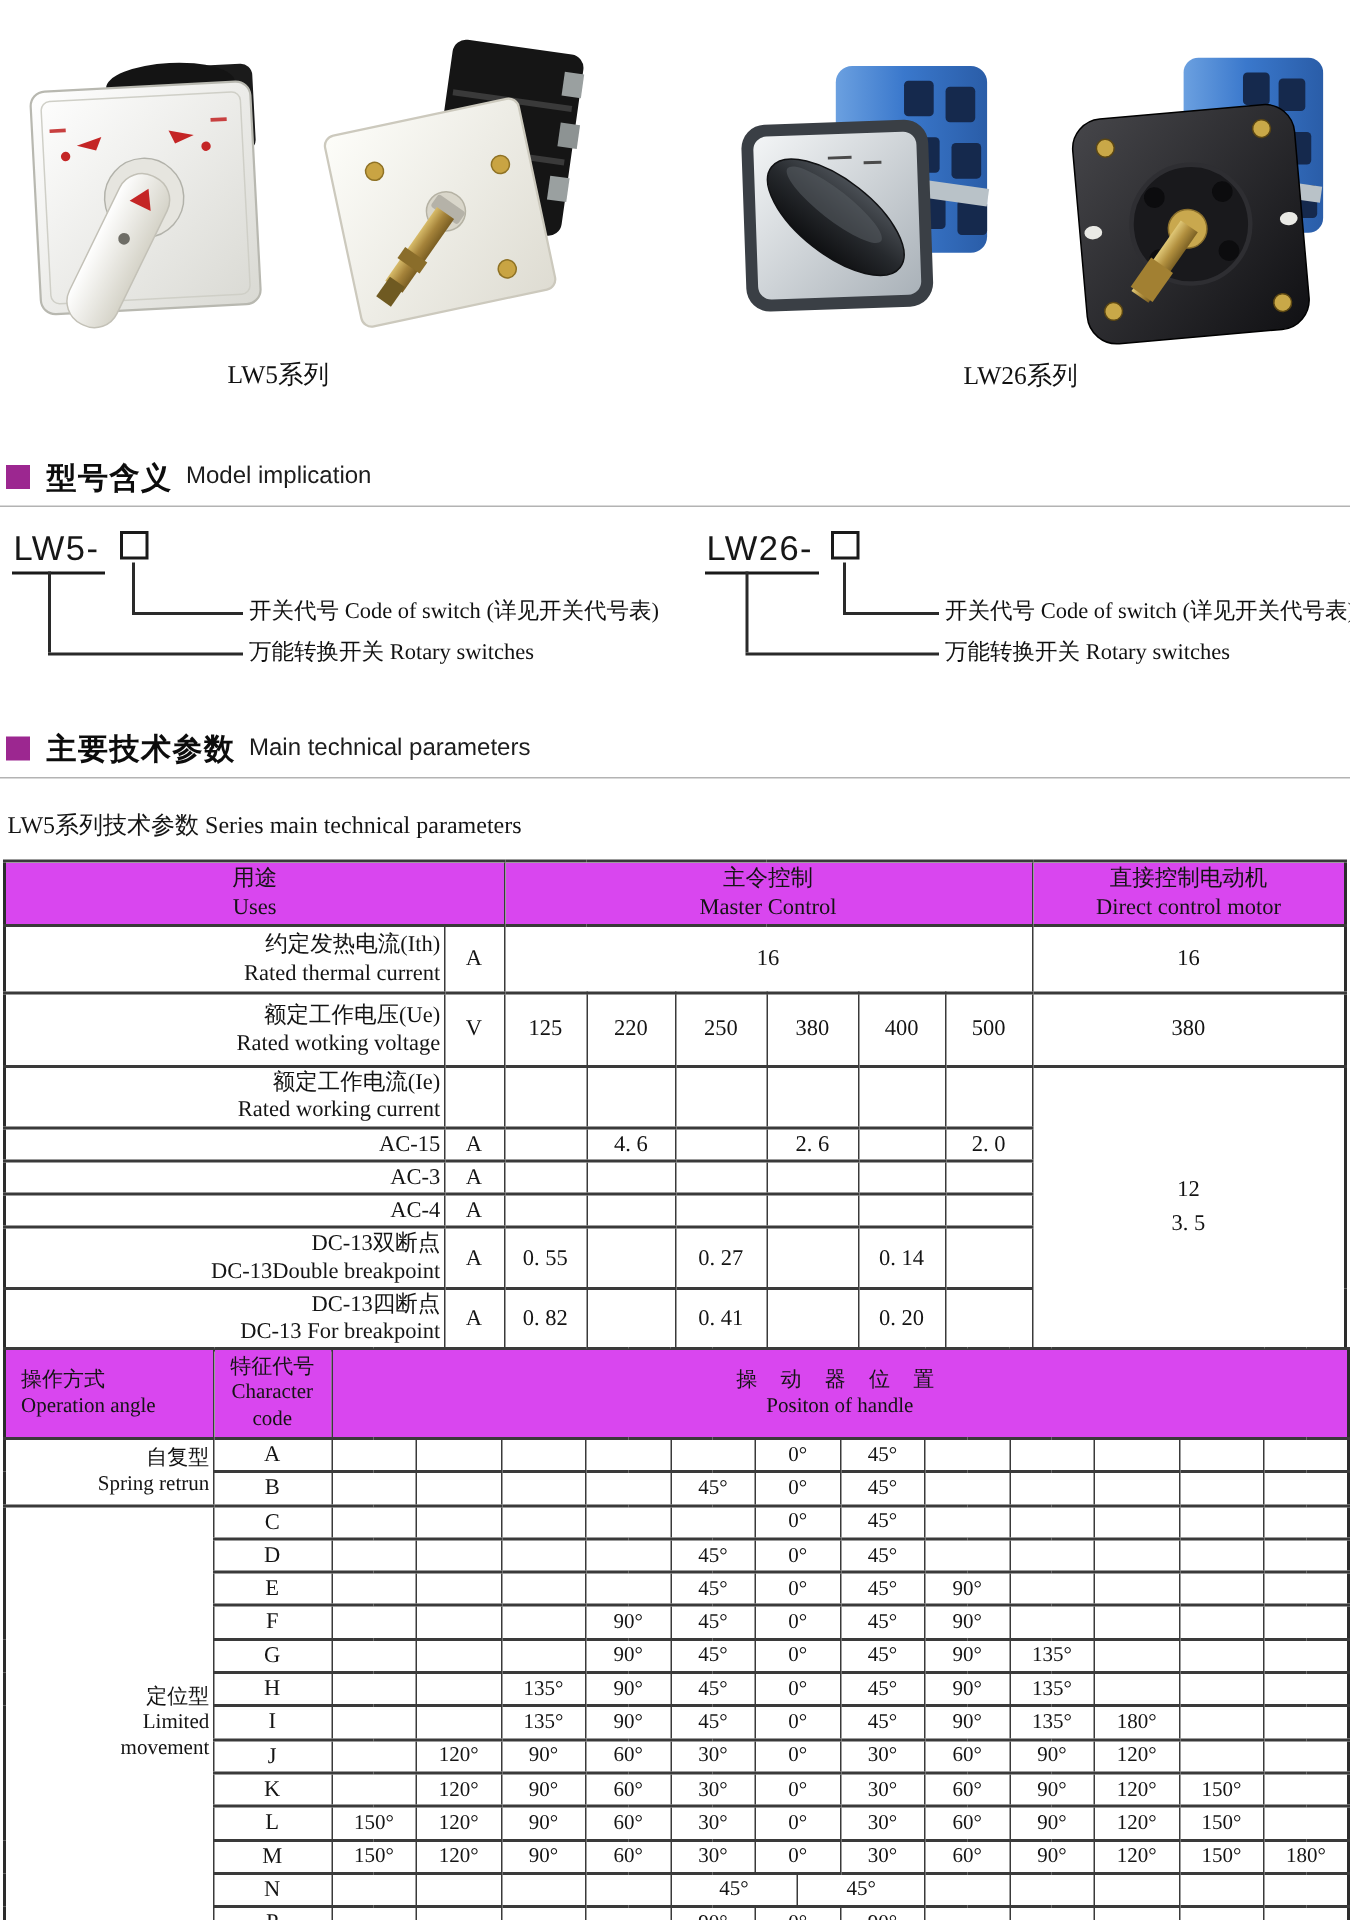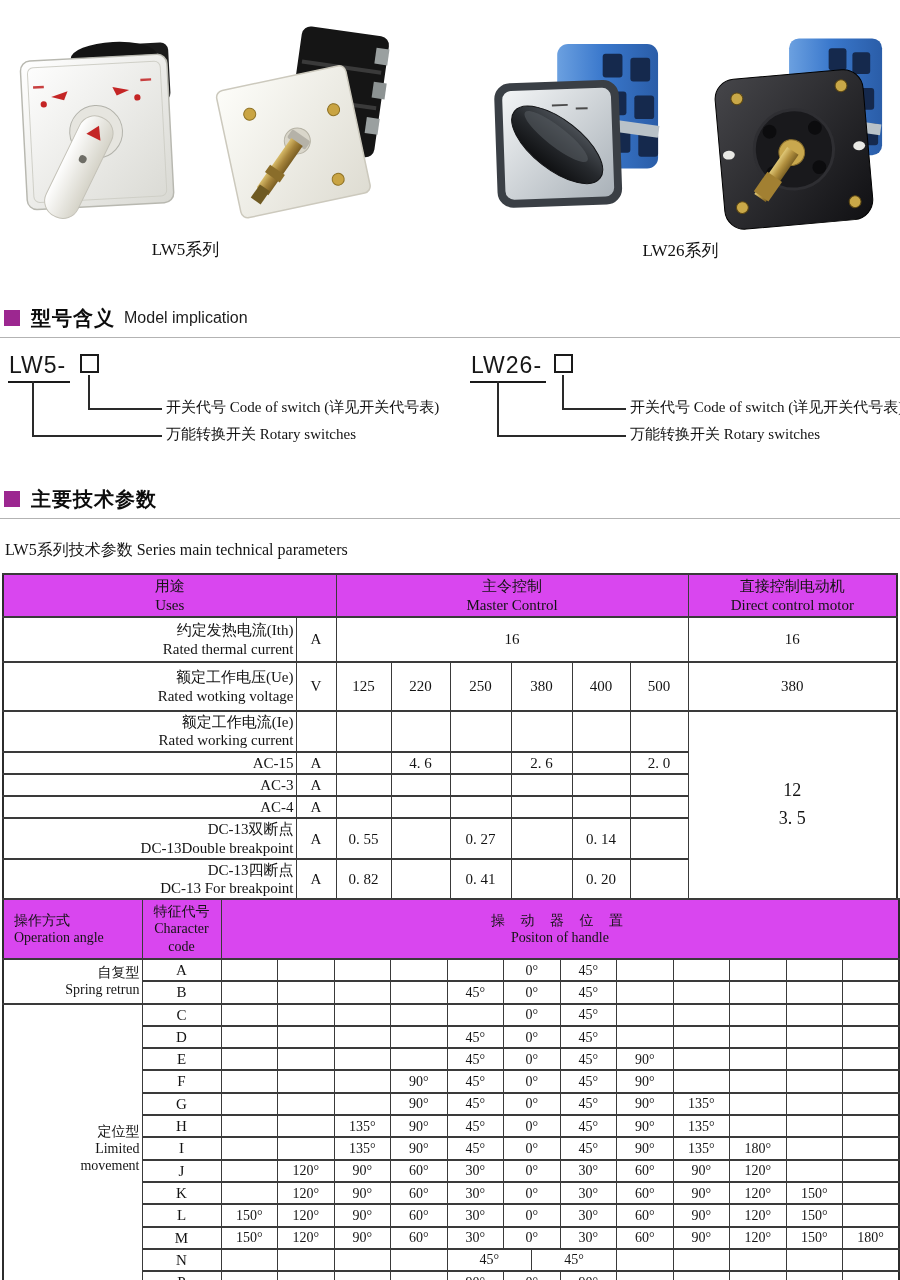--- a/index.html
+++ b/index.html
@@ -30,21 +30,21 @@
     font-family:"Liberation Serif","DejaVu Serif",serif;font-size:15px;color:#141414;
     text-align:center;vertical-align:middle;padding:1px 2px;line-height:1.22;overflow:hidden}
   .ptable th{background:#d946ef;font-weight:normal}
   .ptable{border:2px solid #2c2c2c}
   #t1 thead tr{height:43px}
   #t2 thead tr{height:60px}
   #t2 tbody tr{height:21.3px}
   td.lbl{text-align:right;padding-left:36px}
   td.op{text-align:right;padding-left:12px}
   td.unit{font-size:15px}
-  td.big{font-size:18px;line-height:1.55}
+  td.big{font-size:15px;line-height:1.55}
   #t2 td{font-size:14px}
   #t2 td.code{font-size:15px}
   th.hd-left{text-align:left;padding-left:10px}
   #t2 th{font-size:14px;line-height:1.25}
   .zh-sp{letter-spacing:6px}
 </style>
 </head>
 <body>
 
 <svg class="photo" style="left:8px;top:32px" width="176" height="196" viewBox="0 0 180 200">
@@ -234,20 +234,21 @@
   <div class="ln h" style="left:92px;top:56px;width:64px"></div>
   <div class="ln v" style="left:27px;top:29px;height:54px"></div>
   <div class="ln h" style="left:27px;top:83px;width:129px"></div>
   <span class="dlabel" style="left:160px;top:46px">开关代号 Code of switch (详见开关代号表)</span>
   <span class="dlabel" style="left:160px;top:73px">万能转换开关 Rotary switches</span>
 </div>
 
 <div class="sec" style="top:485px">
   <span class="bullet"></span>
   <span class="sec-zh">主要技术参数</span>
+  <span class="sec-en">Main technical parameters</span>
 </div>
 <div class="rule" style="top:518px"></div>
 
 <div class="subtitle" style="top:540px">LW5系列技术参数 Series main technical parameters</div>
 
 <table class="ptable" id="t1" style="top:573px">
   <colgroup>
     <col style="width:293px">
       <col style="width:40px">
     <col style="width:55px">

